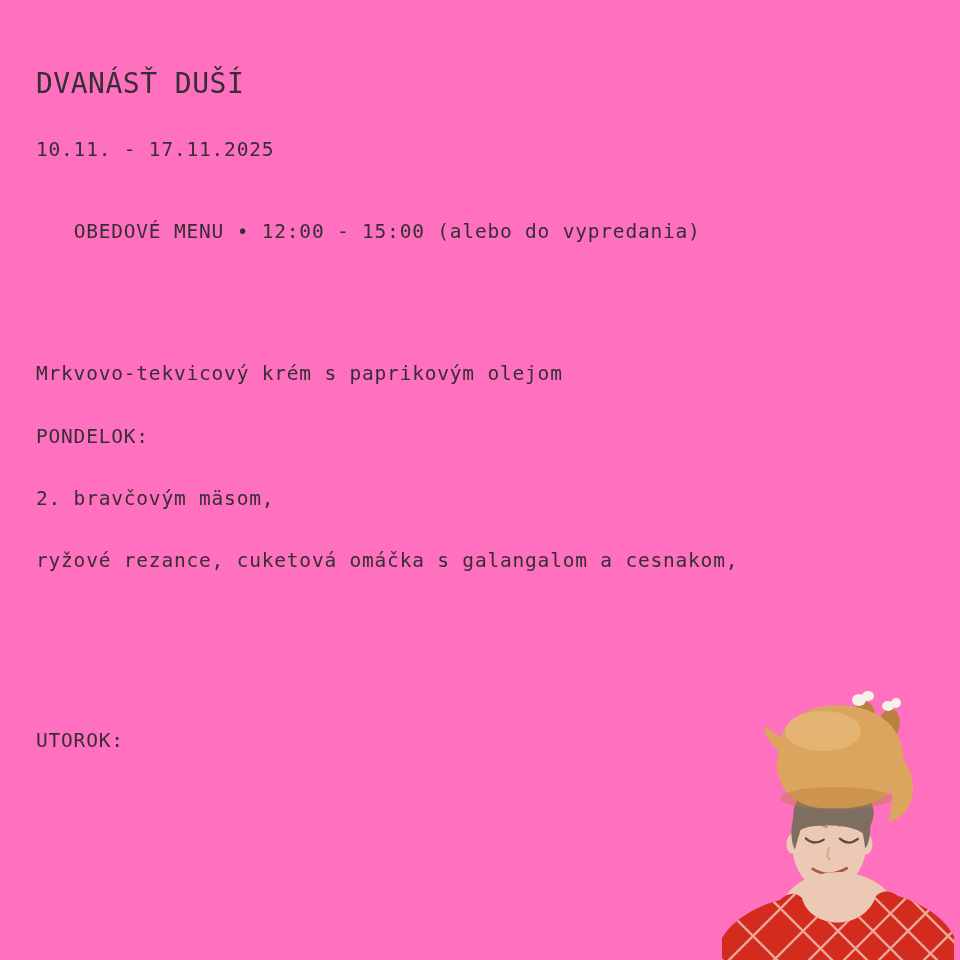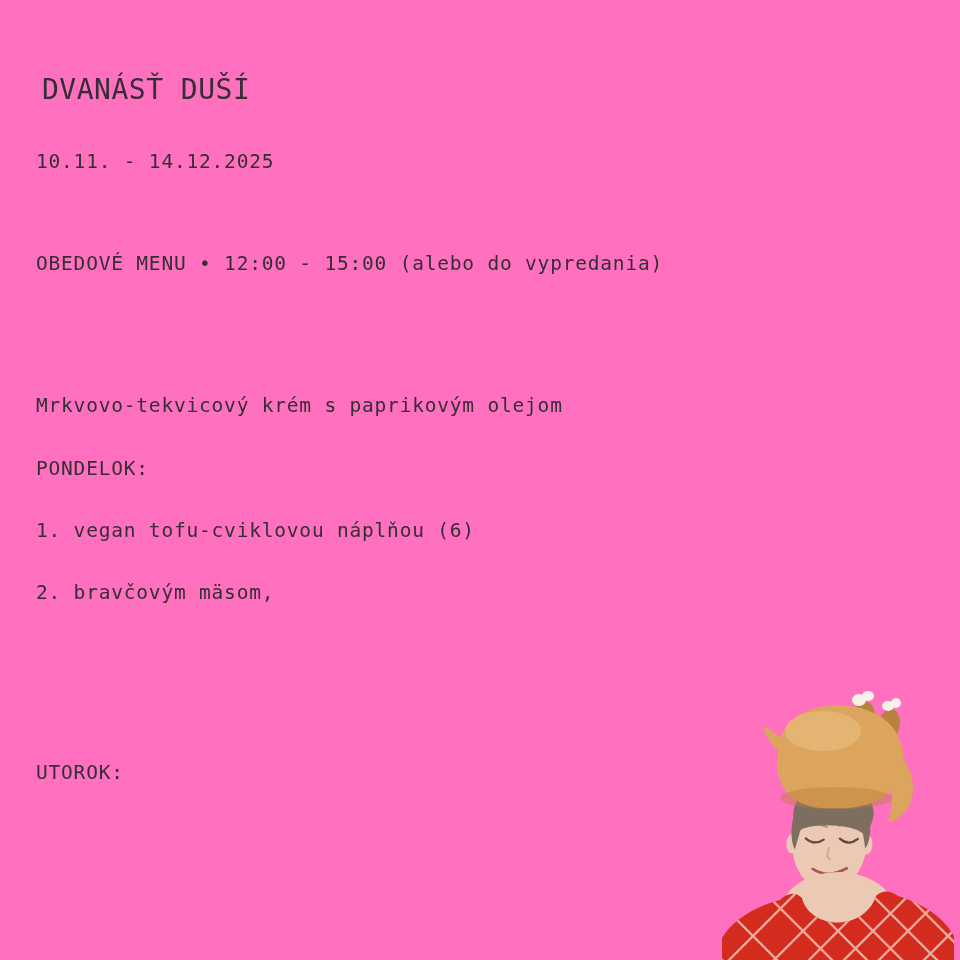--- a/index.html
+++ b/index.html
@@ -14,48 +14,48 @@
     position: absolute;
     left: 36px; top: 30px;
     color: #362e36;
     white-space: pre;
   }
   .title {
     font-size: 28px;
     line-height: 32px;
     letter-spacing: 0.5px;
     font-weight: normal;
-    margin: 6px;
+    margin: 0;
   }
   .line {
     font-size: 19.5px;
     line-height: 24.2px;
     letter-spacing: 0.8px;
   }
-  .service { margin-top: 40px; text-align: center; }
+  .service { margin-top: 20px; text-align: center; }
   .day { margin-top: 23px; }
   .photo {
     position: absolute;
     left: 718px; top: 686px;
     width: 240px; height: 274px;
   }
 </style>
 </head>
 <body style="background: rgb(255, 112, 190);">
 
 <main class="menu" style="color: rgb(54, 46, 54);">
   <h1 class="title">DVANÁSŤ DUŠÍ</h1>
-  <div class="line">10.11. - 14.12.2025</div>
+  <div class="line">10.11. - 17.11.2025</div>
   <div class="line service">OBEDOVÉ MENU • 12:00 - 15:00 (alebo do vypredania)</div>
 
   <section class="day">
     <div class="line">Mrkvovo-tekvicový krém s paprikovým olejom</div>
     <div class="line">PONDELOK:</div>
-    <div class="line">1. vegan tofu-cviklovou náplňou (6)</div>
     <div class="line">2. bravčovým mäsom,</div>
+    <div class="line">ryžové rezance, cuketová omáčka s galangalom a cesnakom,</div>
   </section>
 
   <section class="day">
     <div class="line">UTOROK:</div>
     
     
     
     
     
     

